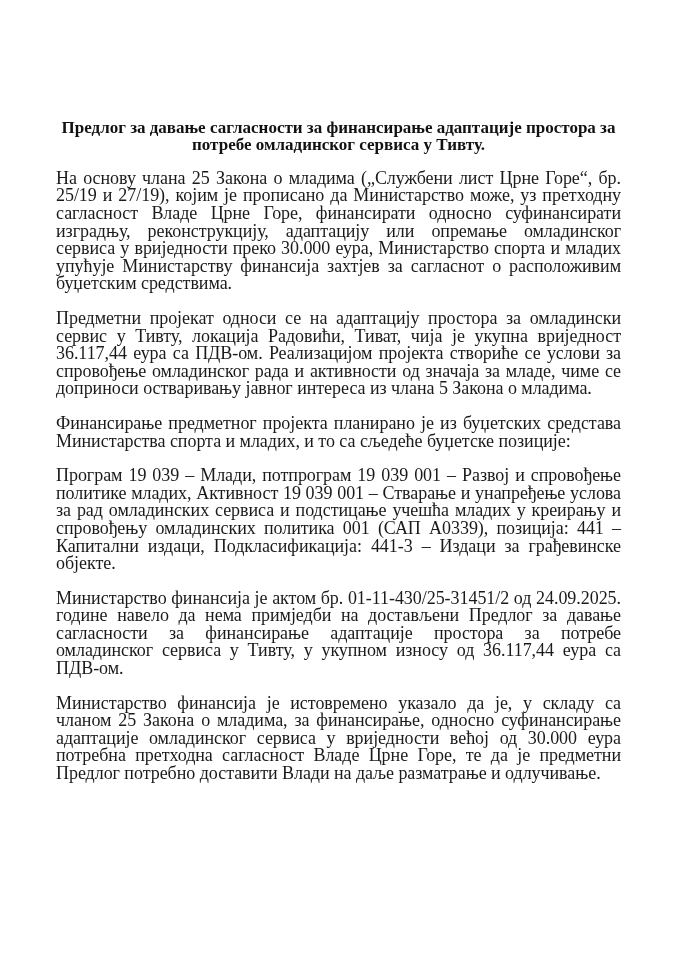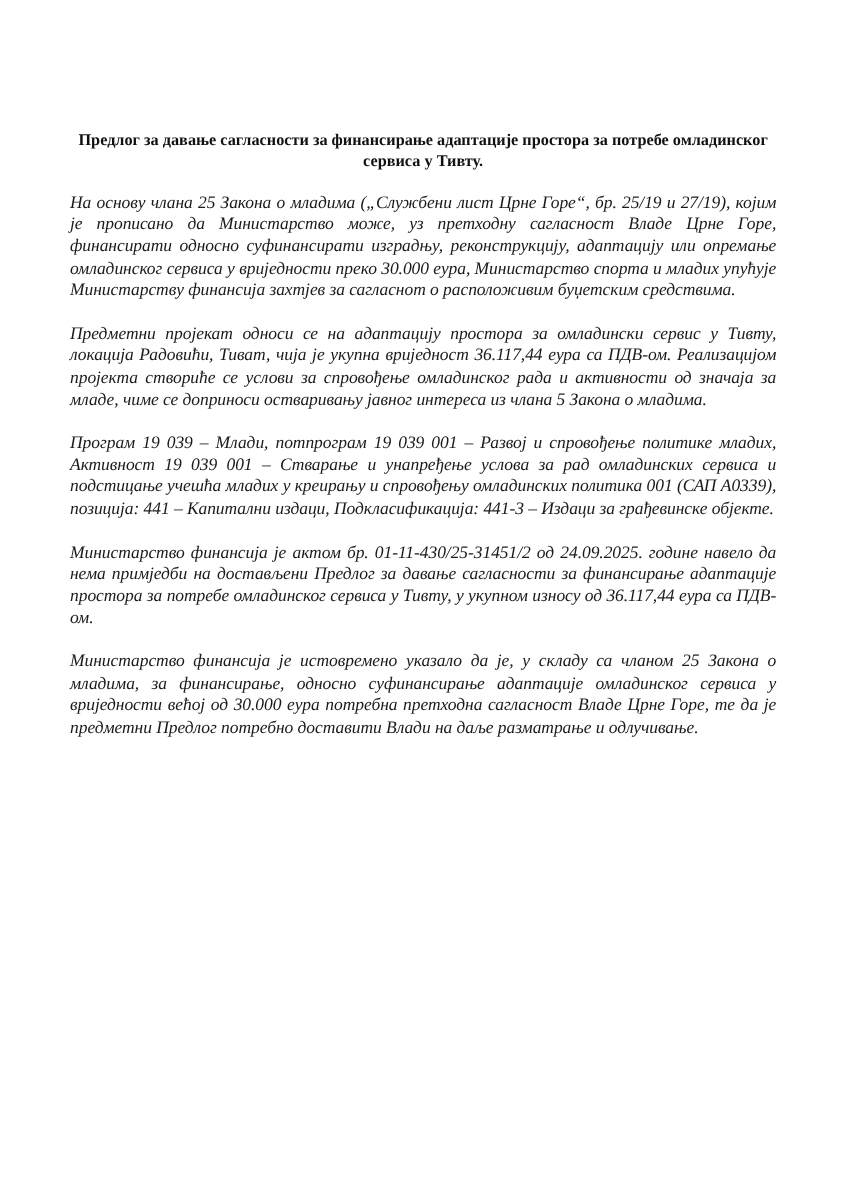--- a/index.html
+++ b/index.html
@@ -16,38 +16,38 @@
       color: #1a1a1a;
     }
     .page {
       position: absolute;
       left: 56px;
       top: 103px;
       width: 565px;
     }
     .title {
       font-weight: bold;
-      font-size: 13px;
+      font-size: 17px;
       line-height: 17.4px;
       text-align: center;
-      margin: 0 0 16px 0;
+      margin: 16px 0 16px 0;
       color: #111;
     }
     .para {
-      font-size: 14px;
+      font-size: 18px;
       line-height: 17.6px;
       text-align: justify;
       margin: 0 0 17px 0;
       letter-spacing: -0.05px;
-      font-style: italic;
     }
   </style>
 </head>
 <body>
 
 <div class="page">
   <p class="title">Предлог за давање сагласности за финансирање адаптације простора за потребе омладинског сервиса у Тивту.</p>
   <p class="para">На основу члана 25 Закона о младима („Службени лист Црне Горе“, бр. 25/19 и 27/19), којим је прописано да Министарство може, уз претходну сагласност Владе Црне Горе, финансирати односно суфинансирати изградњу, реконструкцију, адаптацију или опремање омладинског сервиса у вриједности преко 30.000 еура, Министарство спорта и младих упућује Министарству финансија захтјев за сагласнот о расположивим буџетским средствима.</p>
   <p class="para">Предметни пројекат односи се на адаптацију простора за омладински сервис у Тивту, локација Радовићи, Тиват, чија је укупна вриједност 36.117,44 еура са ПДВ-ом. Реализацијом пројекта створиће се услови за спровођење омладинског рада и активности од значаја за младе, чиме се доприноси остваривању јавног интереса из члана 5 Закона о младима.</p>
+  <p class="para">Финансирање предметног пројекта планирано је из буџетских средстава Министарства спорта и младих, и то са сљедеће буџетске позиције:</p>
   <p class="para">Програм 19 039 – Млади, потпрограм 19 039 001 – Развој и спровођење политике младих, Активност 19 039 001 – Стварање и унапређење услова за рад омладинских сервиса и подстицање учешћа младих у креирању и спровођењу омладинских политика 001 (САП А0339), позиција: 441 – Капитални издаци, Подкласификација: 441-3 – Издаци за грађевинске објекте.</p>
   <p class="para">Министарство финансија је актом бр. 01-11-430/25-31451/2 од 24.09.2025. године навело да нема примједби на достављени Предлог за давање сагласности за финансирање адаптације простора за потребе омладинског сервиса у Тивту, у укупном износу од 36.117,44 еура са ПДВ-ом.</p>
   <p class="para">Министарство финансија је истовремено указало да је, у складу са чланом 25 Закона о младима, за финансирање, односно суфинансирање адаптације омладинског сервиса у вриједности већој од 30.000 еура потребна претходна сагласност Владе Црне Горе, те да је предметни Предлог потребно доставити Влади на даље разматрање и одлучивање.</p>
 </div>
 
 </body></html>

